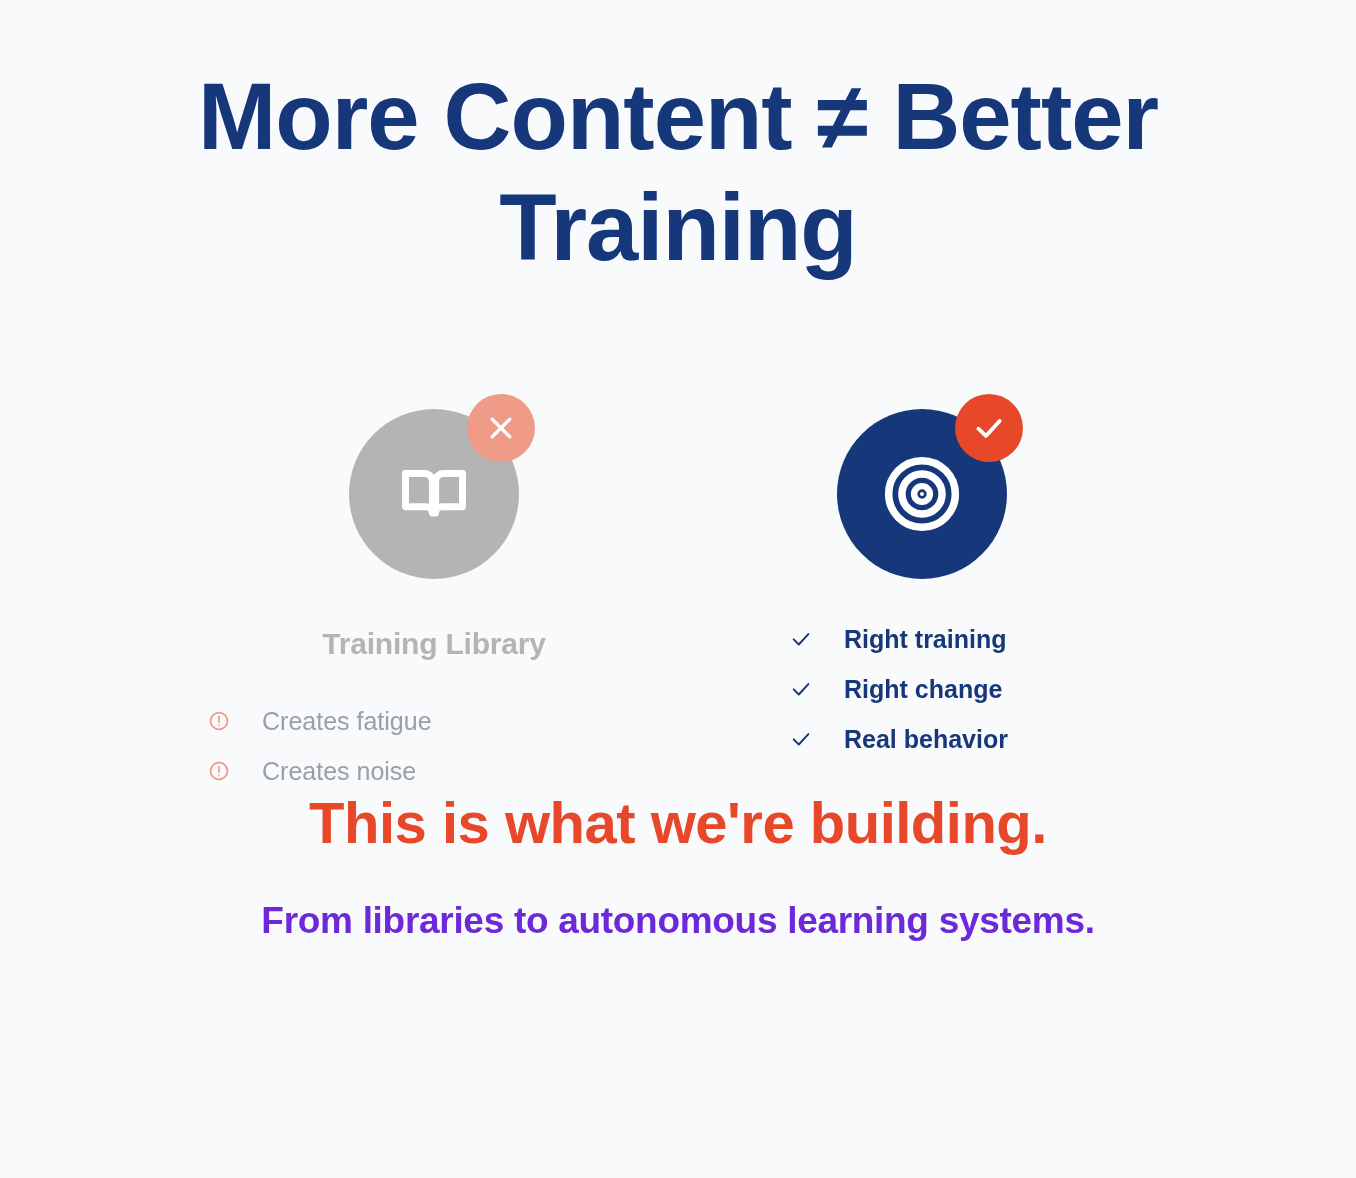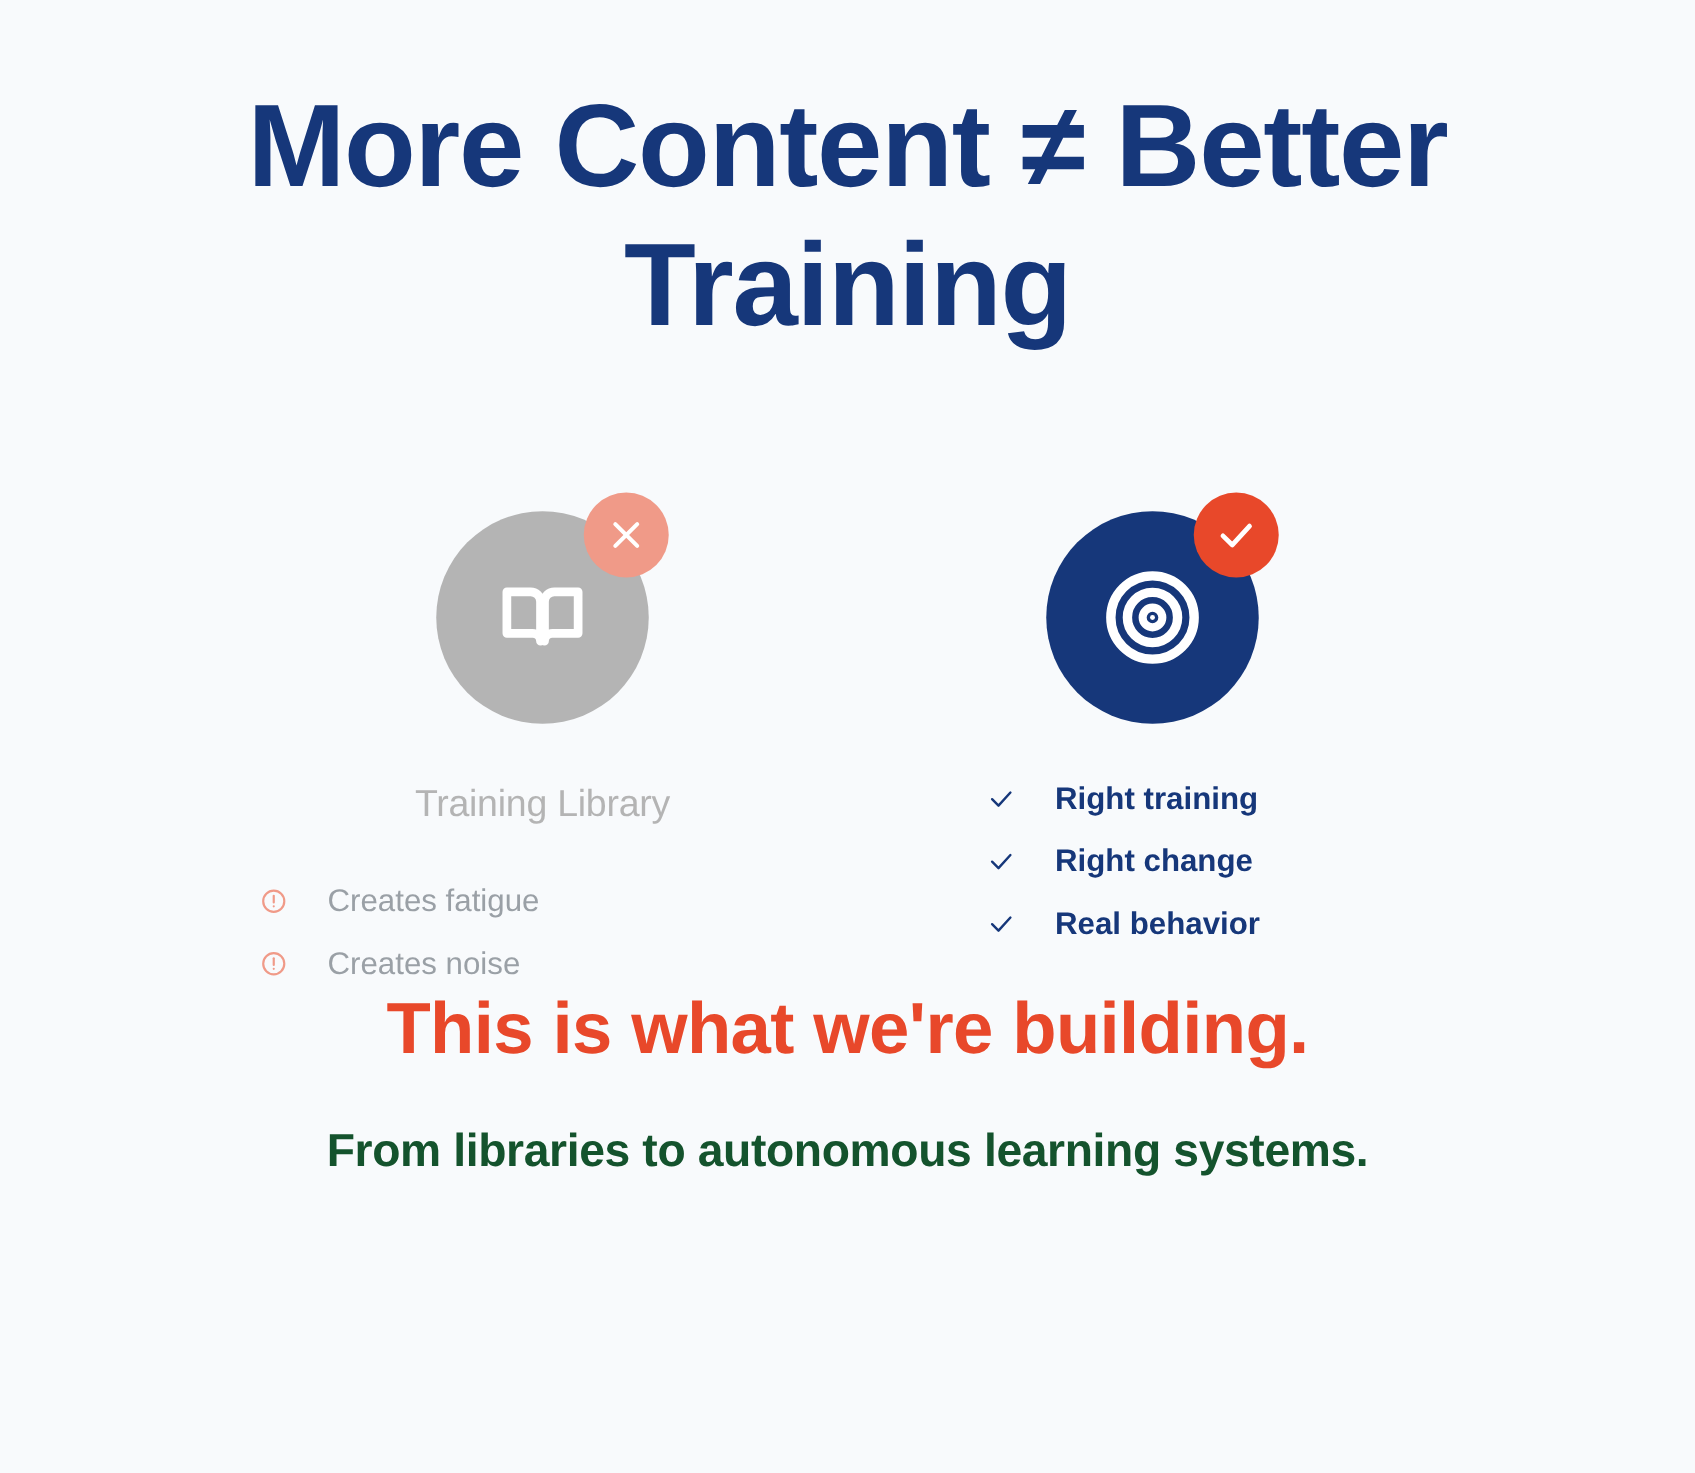--- a/index.html
+++ b/index.html
@@ -85,21 +85,21 @@
     align-items: center;
     justify-content: center;
   }
   .badge-x { background: #f09a88; }
   .badge-check { background: #e8482a; }
 
   
   .caption {
     margin-top: 48px;
     font-size: 30px;
-    font-weight: 400;
+    font-weight: 700;
     letter-spacing: -0.2px;
     text-align: right;
   }
   .caption-muted { color: #b4b4b4; }
   .caption-navy { color: #16377a; }
 
   
   .points {
     margin-top: 48px;
     display: flex;
@@ -151,21 +151,21 @@
     font-size: 58px;
     font-weight: 700;
     color: #e8482a;
     letter-spacing: -0.5px;
     text-align: center;
   }
   .subline {
     margin-top: 44px;
     font-size: 37px;
     font-weight: 700;
-    color: #14532d;
+    color: #6d28d9;
     letter-spacing: -0.3px;
     text-align: center;
   }
 </style>
 </head>
 <body>
 
 <div class="slide">
 
   <h1 class="headline">More Content ≠ Better Training</h1>

